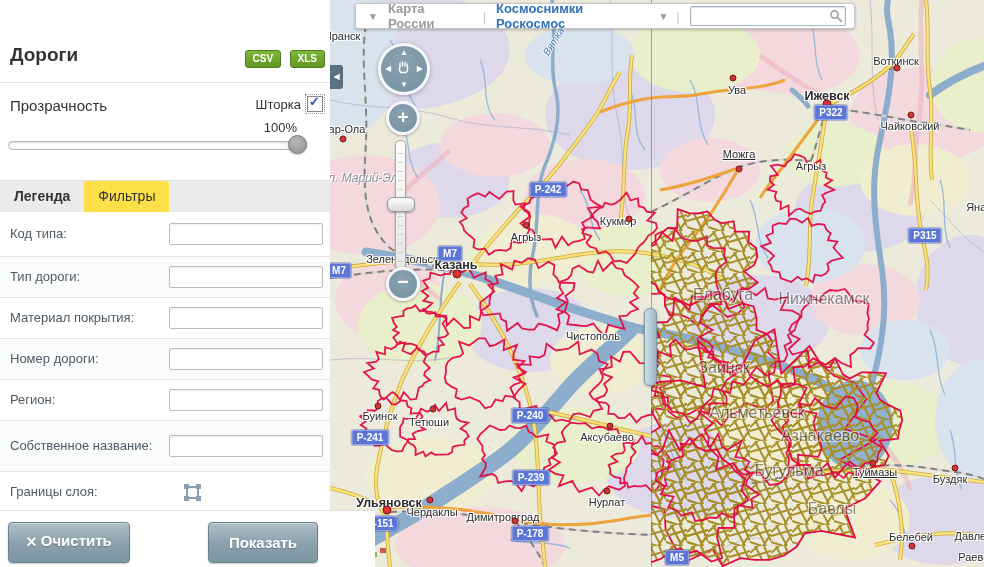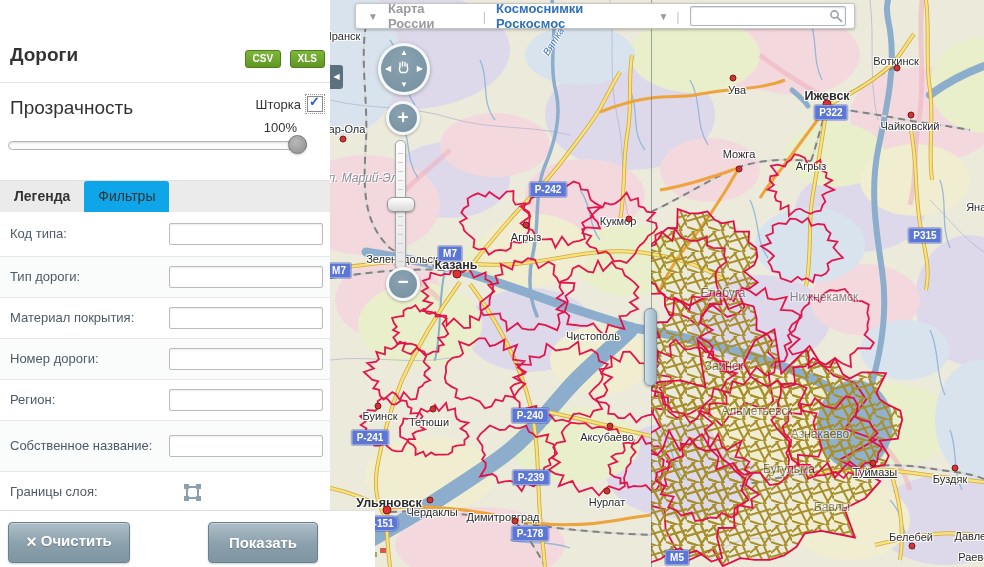--- a/index.html
+++ b/index.html
@@ -7,34 +7,34 @@
   .app{position:relative;width:984px;height:567px;}
 
   
   .sidebar{position:absolute;left:0;top:0;width:330px;height:567px;background:#fff;z-index:30;}
   .panel-head{position:relative;height:45px;border-bottom:1px solid #e3e3e3;margin-top:37px;}
   .panel-head h1{margin:0;position:absolute;left:10px;top:7px;font-size:19px;color:#333;}
   .export{position:absolute;right:5px;top:11px;}
   .btn-green{display:inline-block;margin-left:4px;padding:2px 7px 3px;font-size:10px;font-weight:bold;
     color:#fff;background:linear-gradient(#7fb63c,#5f9722);border:1px solid #4e7d1b;border-radius:3px;cursor:pointer;}
   .transparency{position:relative;height:97px;}
-  .t-label{position:absolute;left:10px;top:14px;font-size:19px;color:#333;}
+  .t-label{position:absolute;left:10px;top:14px;font-size:15px;color:#333;}
   .curtain{position:absolute;right:7px;top:13px;font-size:13px;color:#333;display:flex;align-items:center;}
   .checkbox{width:14px;height:14px;margin-left:6px;background:#fff;border:1px solid #8a8a8a;outline:1px dotted #999;
     outline-offset:1px;position:relative;cursor:pointer;}
   .checkbox.checked:after{content:"✓";position:absolute;left:1px;top:-3px;font-size:13px;font-weight:bold;color:#2a58c6;}
   .t-value{position:absolute;right:33px;top:37px;font-size:13px;color:#333;}
   .s-track{position:absolute;left:8px;top:58px;width:297px;height:7px;background:#fbfbfb;border:1px solid #b5b5b5;
     border-radius:5px;box-shadow:inset 0 1px 2px rgba(0,0,0,.12);}
   .s-handle{position:absolute;left:288px;top:52px;width:17px;height:17px;border-radius:50%;cursor:pointer;
     background:radial-gradient(circle at 40% 35%,#b9b9b9,#8e8e8e);border:1px solid #777;box-shadow:0 1px 2px rgba(0,0,0,.25);}
   .tabs{height:31px;background:#ebebeb;border-top:1px solid #e0e0e0;display:flex;}
   .tab{padding:0 14px;line-height:30px;font-size:14px;color:#333;cursor:pointer;}
   .tab.bold{font-weight:bold;}
-  .tab.active{background:#0ea5e9;border-radius:3px 3px 0 0;}
+  .tab.active{background:#fde047;border-radius:3px 3px 0 0;}
   .frow{display:flex;align-items:center;min-height:40px;border-bottom:1px solid #e6e6e6;background:#fff;}
   .frow:nth-child(even){background:#fafbfb;}
   .frow:first-child{min-height:44px;}
   .frow.tall{min-height:50px;}
   .flabel{width:156px;padding-left:10px;font-size:13px;color:#4d5a66;line-height:16px;}
   .finput{margin-left:auto;margin-right:7px;width:146px;height:20px;border:1px solid #bcbcbc;border-radius:2px;
     box-shadow:inset 0 1px 2px rgba(0,0,0,.08);font-size:12px;padding:0 3px;}
   .bicon{margin-left:18px;cursor:pointer;line-height:0;}
   .actions{position:absolute;left:0;top:510px;width:375px;height:57px;border-top:1px solid #e0e0e0;background:#fff;}
   .slate-btn{position:absolute;top:11px;height:41px;color:#fff;font-weight:bold;font-size:15px;cursor:pointer;
@@ -44,21 +44,21 @@
   .show-btn{left:208px;width:110px;}
   .xmark{font-size:18px;vertical-align:-2px;margin-right:4px;font-weight:bold;}
 
   
   .map{position:absolute;left:330px;top:0;width:654px;height:567px;overflow:hidden;background:#eceadb;}
   .map svg.backdrop{position:absolute;left:0;top:0;}
   #map-labels{position:absolute;left:0;top:0;width:100%;height:100%;pointer-events:none;}
   .map-city{position:absolute;transform:translateX(-50%);white-space:nowrap;font-size:11px;color:#2b2b2b;
     text-shadow:1px 1px 0 #fff,-1px -1px 0 #fff,1px -1px 0 #fff,-1px 1px 0 #fff,0 0 2px #fff;}
   .map-city.cap{font-size:12.5px;font-weight:bold;}
-  .map-city.faint{opacity:.5;font-size:12px;padding-left:8px;}
+  .map-city.faint{opacity:.5;font-size:16px;padding-left:8px;}
   .map-dot{position:absolute;width:5px;height:5px;border-radius:50%;background:#cf3434;border:1px solid #7c1a1a;
     transform:translate(-50%,-50%);}
   .map-dot.cap{width:7px;height:7px;background:#e03030;}
   .map-badge{position:absolute;transform:translateX(-50%);background:#5b76d6;color:#fff;font-size:10px;font-weight:bold;
     padding:0 4px;height:13px;line-height:13px;border-radius:2px;border:1px solid #8fa2e6;box-shadow:0 0 0 1px rgba(40,60,140,.3);}
   .river-label{position:absolute;color:#4a7ab8;font-style:italic;font-size:10px;
     text-shadow:1px 1px 0 #fff,-1px -1px 0 #fff;}
   .region-label{position:absolute;color:#8f8f9a;font-style:italic;font-size:12px;white-space:nowrap;
     text-shadow:1px 1px 0 #fff,-1px -1px 0 #fff;}
 
@@ -415,21 +415,21 @@
         <div class="map-city" style="left: 173px; top: 511px;">Димитровград</div>
         <div class="map-dot" style="left: 185px; top: 521px;"></div>
         <div class="map-city" style="left: 407px; top: 84px;">Ува</div>
         <div class="map-dot" style="left: 403px; top: 78px;"></div>
         <div class="map-city cap" style="left: 497px; top: 89px;">Ижевск</div>
         <div class="map-dot cap" style="left: 497px; top: 104px;"></div>
         <div class="map-city" style="left: 566px; top: 55px;">Воткинск</div>
         <div class="map-dot" style="left: 567px; top: 68px;"></div>
         <div class="map-city" style="left: 580px; top: 120px;">Чайковский</div>
         <div class="map-dot" style="left: 581px; top: 115px;"></div>
-        <div class="map-city" style="left: 409px; top: 148px;">Можга</div>
+        <div class="map-city" style="left: 409px; top: 148px; text-decoration: underline;">Можга</div>
         <div class="map-dot" style="left: 409px; top: 169px;"></div>
         <div class="map-city" style="left: 481px; top: 160px;">Агрыз</div>
         <div class="map-city" style="left: 652px; top: 201px;">Янаул</div>
         <div class="map-city" style="left: 545px; top: 466px; text-decoration: underline;">Туймазы</div>
         <div class="map-dot" style="left: 543px; top: 463px;"></div>
         <div class="map-city" style="left: 620px; top: 473px;">Буздяк</div>
         <div class="map-dot" style="left: 625px; top: 468px;"></div>
         <div class="map-city" style="left: 581px; top: 531px;">Белебей</div>
         <div class="map-dot" style="left: 582px; top: 546px;"></div>
         <div class="map-city" style="left: 658px; top: 530px;">Давлеканово</div>

